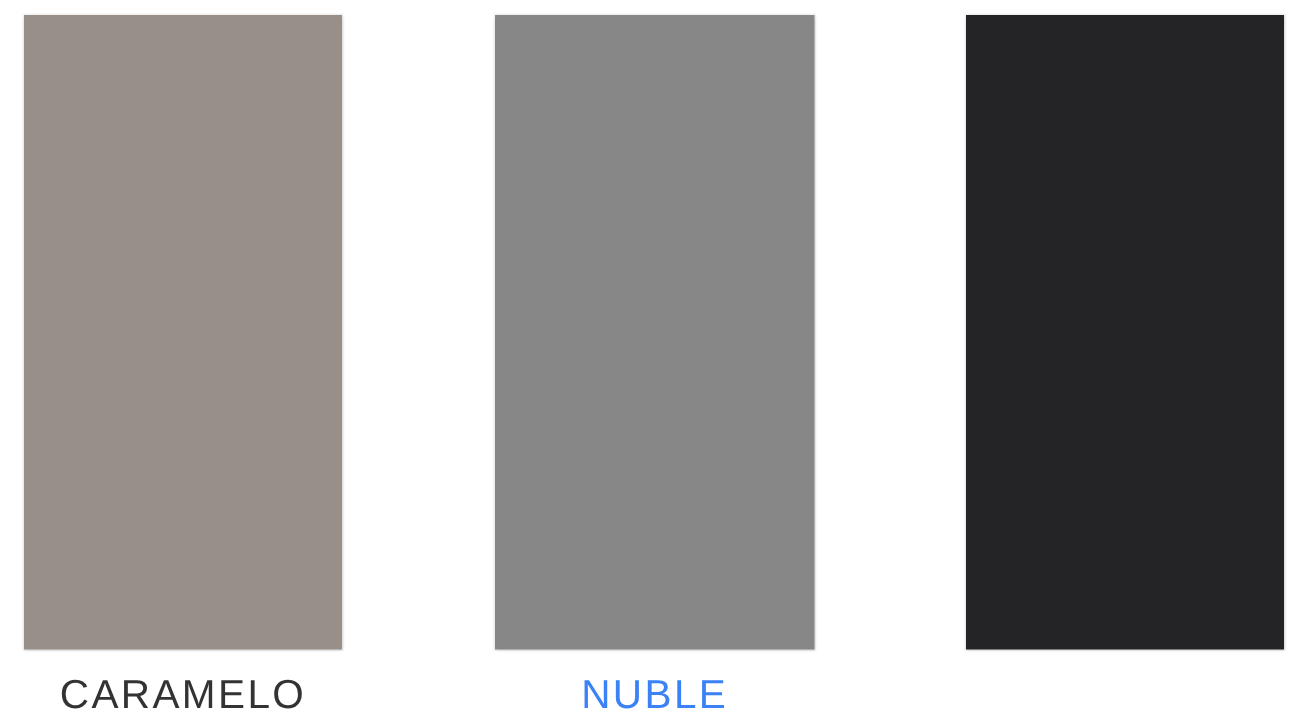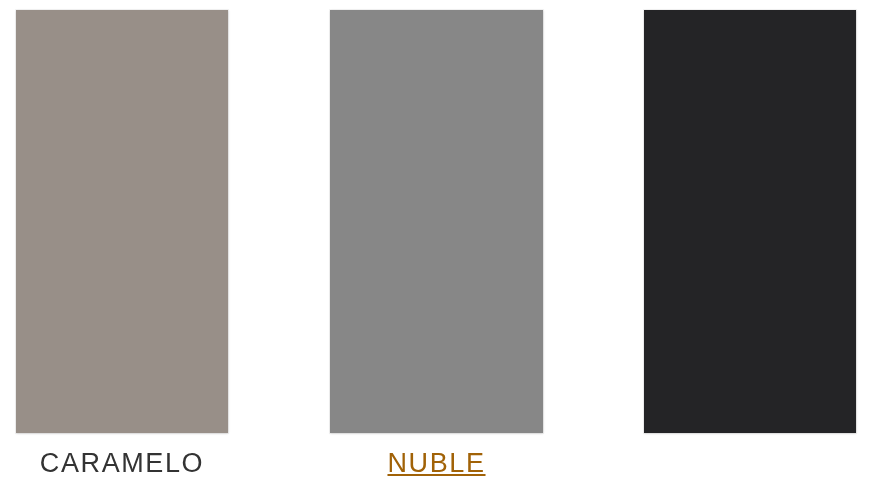--- a/index.html
+++ b/index.html
@@ -59,20 +59,20 @@
 
 <div id="palette-canvas">
 
   <div class="swatch-group" id="swatch-group-0">
     <div class="swatch-chip" style="background-color: rgb(152, 143, 136);"></div>
     <div class="swatch-label" style="color: rgb(51, 51, 51);">CARAMELO</div>
   </div>
 
   <div class="swatch-group" id="swatch-group-1">
     <div class="swatch-chip" style="background-color: rgb(135, 135, 135);"></div>
-    <div class="swatch-label" style="color: #a16207; text-decoration: underline;">NUBLE</div>
+    <div class="swatch-label" style="color: #3b82f6;">NUBLE</div>
   </div>
 
   <div class="swatch-group" id="swatch-group-2">
     <div class="swatch-chip" style="background-color: rgb(36, 36, 38);"></div>
   </div>
 
 </div>
 
 </body></html>

